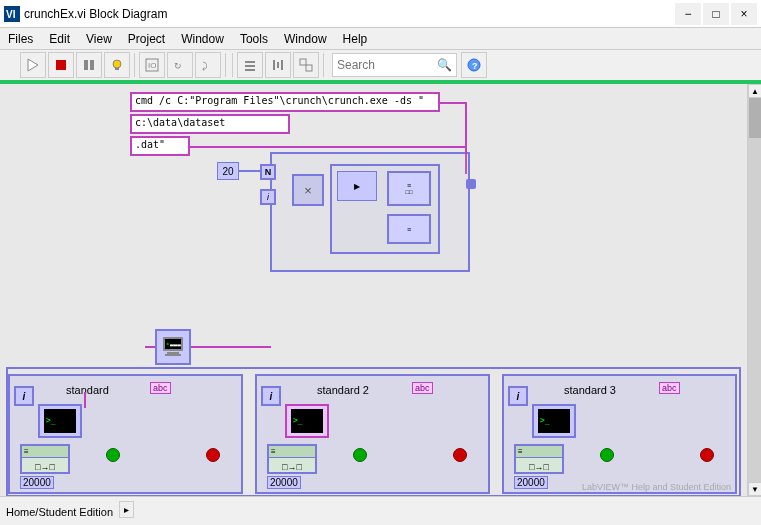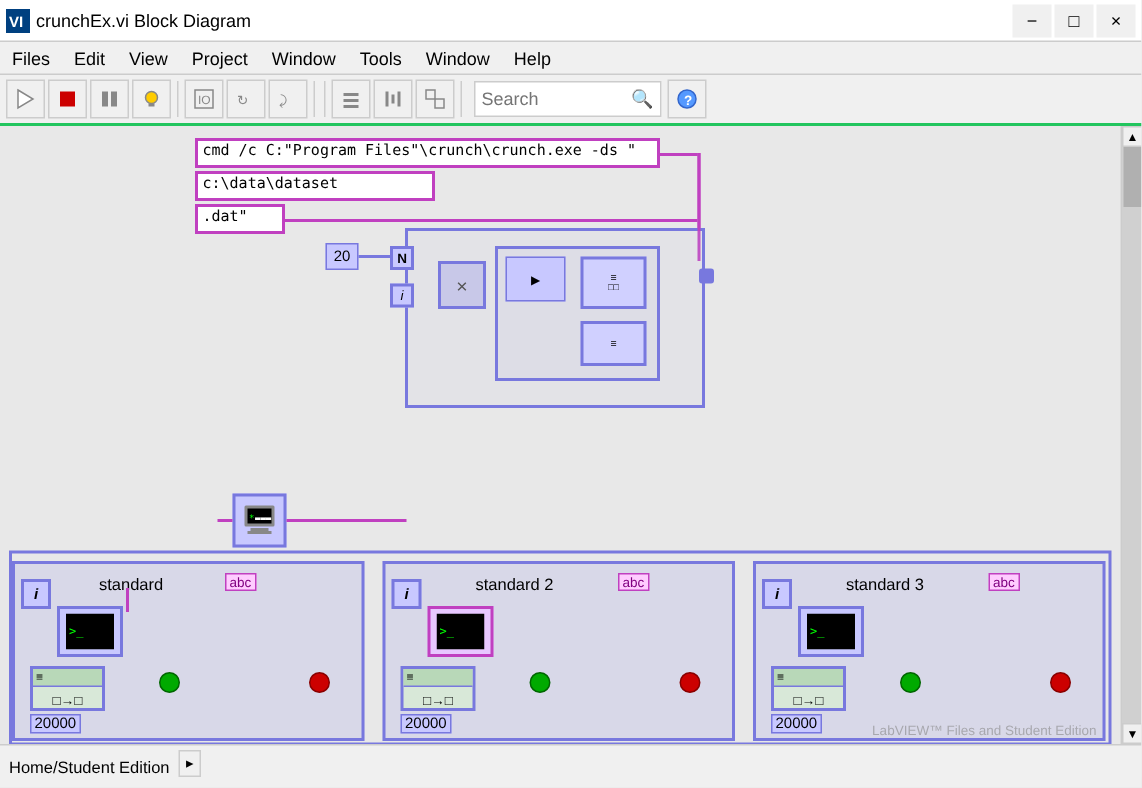--- a/index.html
+++ b/index.html
@@ -37,22 +37,22 @@
       height: 100%;
       display: flex; align-items: center;
     }
 
     
     #toolbar {
       background: #f0f0f0;
       height: 34px;
       display: flex;
       align-items: center;
-      border-bottom: 2px solid #22c55e;
-      padding: 2px 4px;
+      border-bottom: 4px solid #22c55e;
+      padding: 2px 20px;
       gap: 2px;
     }
     .toolbar-btn {
       height: 26px; min-width: 26px;
       border: 1px solid #ccc; background: #f0f0f0;
       cursor: pointer; display: flex; align-items: center; justify-content: center;
       font-size: 11px; padding: 0 2px;
     }
     .toolbar-sep { width: 1px; height: 24px; background: #ccc; margin: 0 2px; }
     .toolbar-font-select {
@@ -386,21 +386,21 @@
       <div class="green-btn" style="position:absolute;left:96px;top:72px;"></div>
       <div class="red-stop" style="position:absolute;left:196px;top:72px;"></div>
     </div>
 
     <div style="position:absolute;left:6px;top:283px;width:735px;height:130px;border:2px solid #7878de;background:transparent;pointer-events:none;"></div>
 
     <div style="position:absolute;left:465px;top:18px;width:2px;height:52px;background:#c040c0;"></div>
     <div style="position:absolute;left:440px;top:18px;width:25px;height:2px;background:#c040c0;"></div>
 
     <div class="ni-watermark">
-      <div class="ni-edition">LabVIEW™ Files and Student Edition</div>
+      <div class="ni-edition">LabVIEW™ Help and Student Edition</div>
     </div>
 
   </div>
 
   <div id="scrollbar-right">
     <div class="scroll-arrow">▲</div>
     <div class="scroll-track">
       <div class="scroll-thumb"></div>
     </div>
     <div class="scroll-arrow">▼</div>

